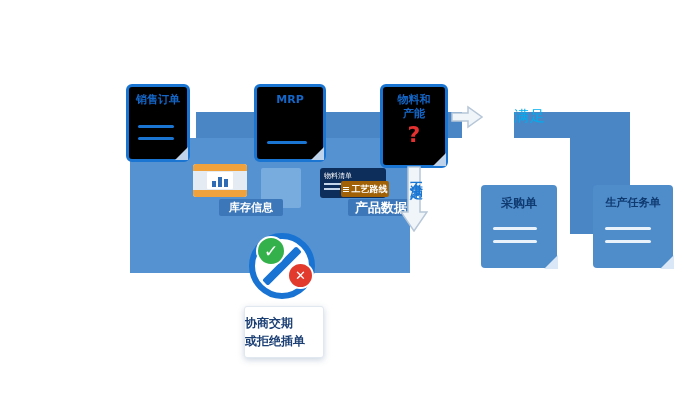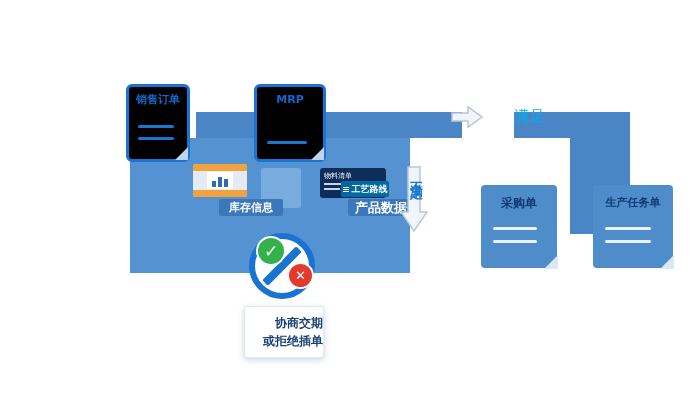--- a/index.html
+++ b/index.html
@@ -36,21 +36,21 @@
   .inv-mid i { display:block; width:4px; background:#2f6cb4; }
   .inv-mid .b1{height:6px;} .inv-mid .b2{height:10px;} .inv-mid .b3{height:8px;}
 
   .label-strip { position:absolute; height:17px; background:#3c77ba; border-radius:2px; color:#fff;
                  font-weight:bold; font-size:11px; text-align:center; line-height:17px;margin-left:30px; }
 
   
   .pd-panel { position:absolute; background:#0d2d5a; border-radius:3px; }
   .pd-bom { color:#fff; font-size:7px; padding:3px 0 0 4px; }
   .pd-line { position:absolute; left:4px; height:2px; background:#c6d6ea; display:block; }
-  .pd-routing { position:absolute; background:#0369a1; border-radius:2px; color:#fff; font-size:9px; font-weight:bold;
+  .pd-routing { position:absolute; background:#a16207; border-radius:2px; color:#fff; font-size:9px; font-weight:bold;
                 display:flex; align-items:center; justify-content:center; gap:3px; }
   .ham { display:inline-flex; flex-direction:column; gap:1px; }
   .ham i { display:block; width:6px; height:1px; background:#fff; }
 
   
   .satisfied { position:absolute; color:#00aeef; font-size:15px; font-weight:normal; letter-spacing:1px;padding-left:32px; }
   .not-satisfied { position:absolute; writing-mode:vertical-rl; text-orientation:upright; color:#1976d2;
                    font-size:13px; font-weight:bold; letter-spacing:3px; }
   svg.arr { position:absolute; }
 
@@ -58,21 +58,21 @@
   .prohibit { position:absolute; width:66px; height:66px; border:6px solid #1873d3; border-radius:50%; background:#fff; }
   .prohibit .slash { position:absolute; left:3px; top:23px; width:48px; height:8px; background:#1873d3;
                      transform:rotate(-45deg); display:block; border-radius:2px; }
   .mini { position:absolute; border-radius:50%; border:2px solid #fff; color:#fff; text-align:center; font-weight:bold; }
   .check { width:30px; height:30px; background:#35b14b; font-size:17px; line-height:26px; }
   .cross { width:27px; height:27px; background:#e23b2e; font-size:13px; line-height:23px; }
 
   
   .note { position:absolute; width:80px; height:52px; background:#fff; border:1px solid #e2e8f0;
           box-shadow:0 2px 6px rgba(90,120,160,.3); border-radius:3px; color:#1b3f74; font-weight:bold;
-          font-size:12px; text-align:right; padding-top:7px; line-height:18px; }
+          font-size:12px; text-align:left; padding-top:7px; line-height:18px; }
 </style>
 </head>
 <body>
 
 <div class="canvas">
 
   <div class="shape band" style="left:196px;top:112px;width:266px;height:26px"></div>
   <div class="shape panel" style="left:130px;top:138px;width:280px;height:135px"></div>
   <div class="shape connector" style="left:261px;top:168px;width:40px;height:40px"></div>
   <div class="shape band" style="left:514px;top:112px;width:116px;height:26px"></div>
@@ -84,20 +84,26 @@
     <i class="wline" style="left:9px;right:13px;top:50px"></i>
     <i class="fold fold-grey"></i>
   </div>
 
   <div class="wdoc" style="left:254px;top:84px;width:72px;height:78px">
     <div class="wdoc-title">MRP</div>
     <i class="wline" style="left:10px;right:16px;top:54px"></i>
     <i class="fold fold-grey"></i>
   </div>
 
+  <div class="wdoc" style="left:380px;top:84px;width:68px;height:84px">
+    <div class="wdoc-title">物料和</div>
+    <div class="wdoc-title">产能</div>
+    <div class="qmark">?</div>
+    <i class="fold fold-grey"></i>
+  </div>
 
   <div class="inv-icon" style="left:193px;top:164px">
     <i class="inv-bar top"></i>
     <div class="inv-mid">
         <i class="b1"></i>
         <i class="b2"></i>
         <i class="b3"></i>
       </div>
     <i class="inv-bar bot"></i>
   </div>

